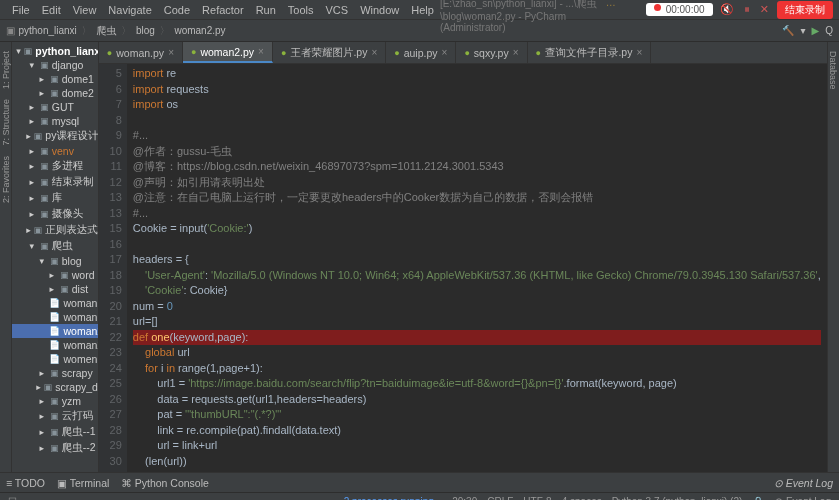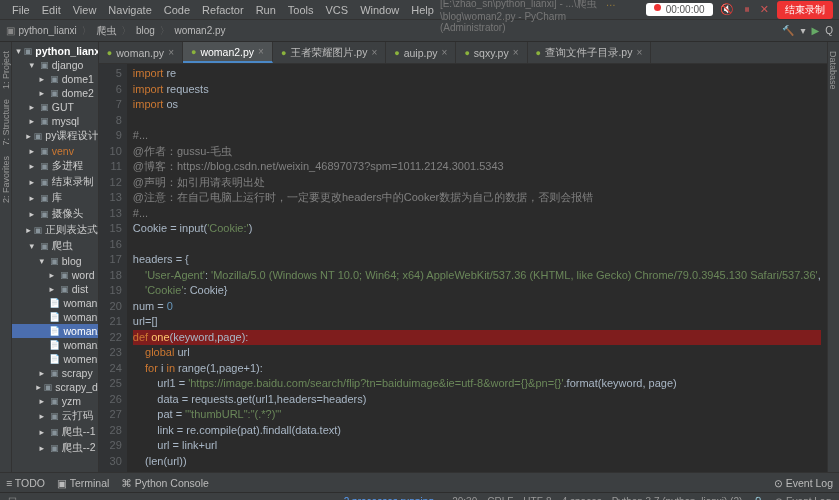--- a/index.html
+++ b/index.html
@@ -328,21 +328,21 @@
 
   <div class="rightrail">
     <span>Database</span>
   </div>
 </div>
 
 <div class="bottom-tools" id="btools">
     <span>≡ TODO</span>
     <span>▣ Terminal</span>
     <span>⌘ Python Console</span>
-    <span style="margin-left: auto;">⊙ Event Log</span>
+    <span style="margin-left: auto; font-style: italic;">⊙ Event Log</span>
   </div>
 
 <div class="status">
   <span>☐</span>
   <div class="right">
     <span class="link">2 processes running...</span>
     <span>20:30</span>
     <span>CRLF</span>
     <span>UTF-8</span>
     <span>4 spaces</span>

